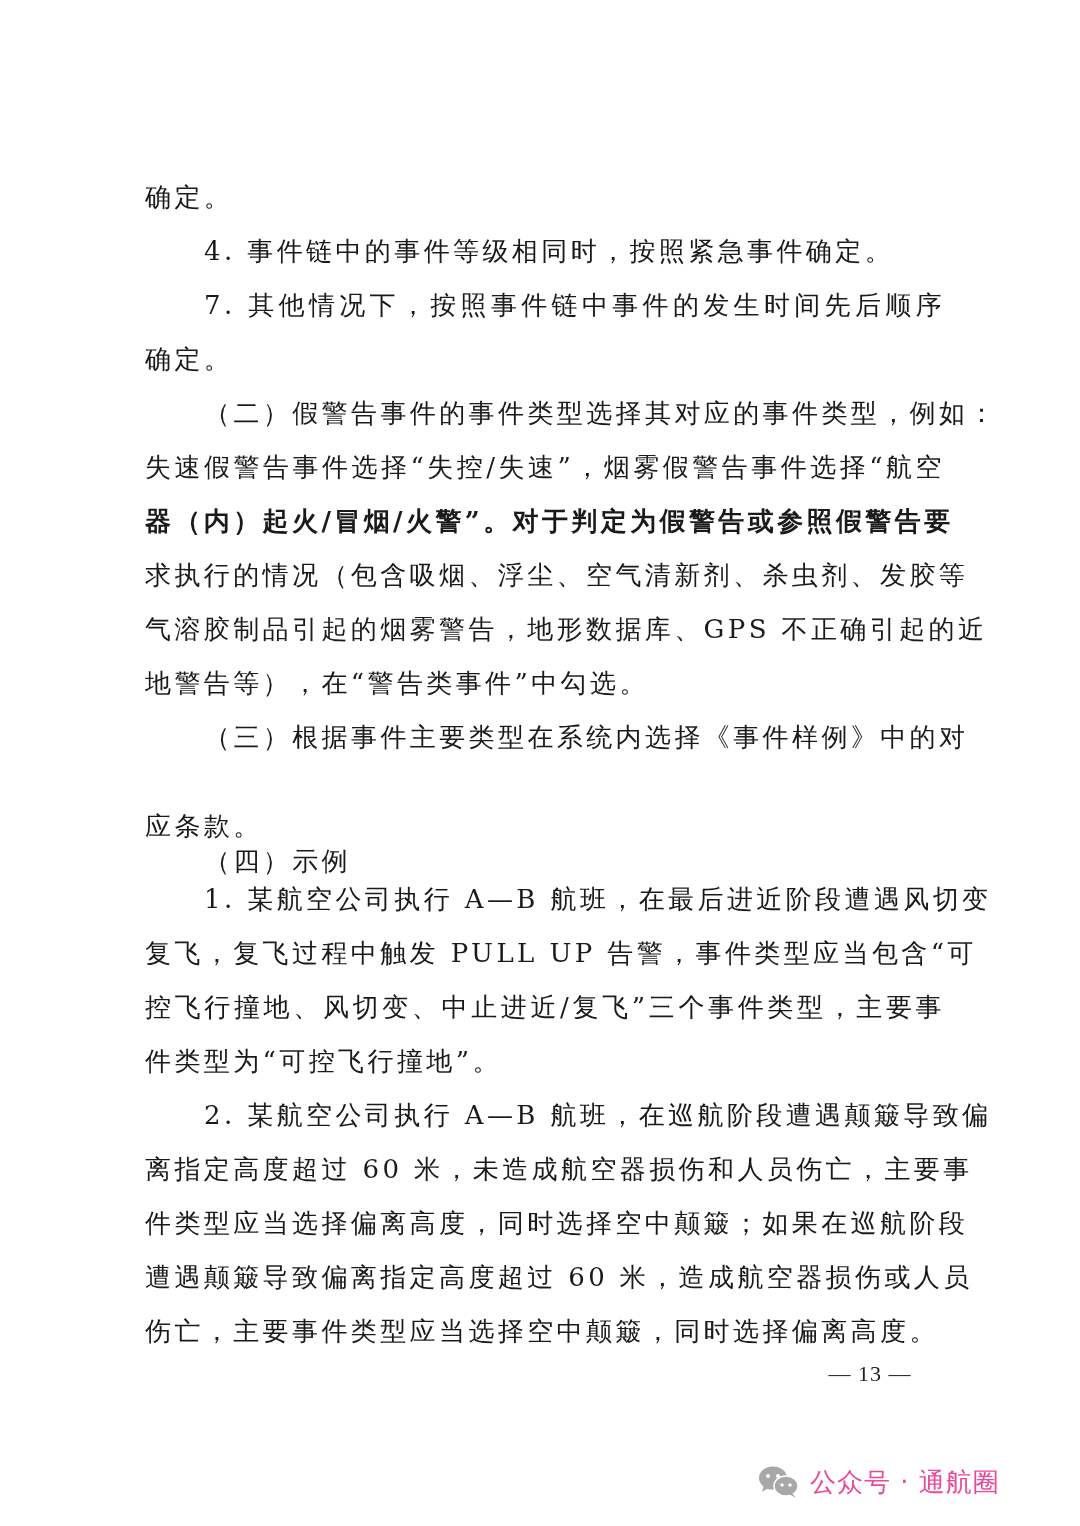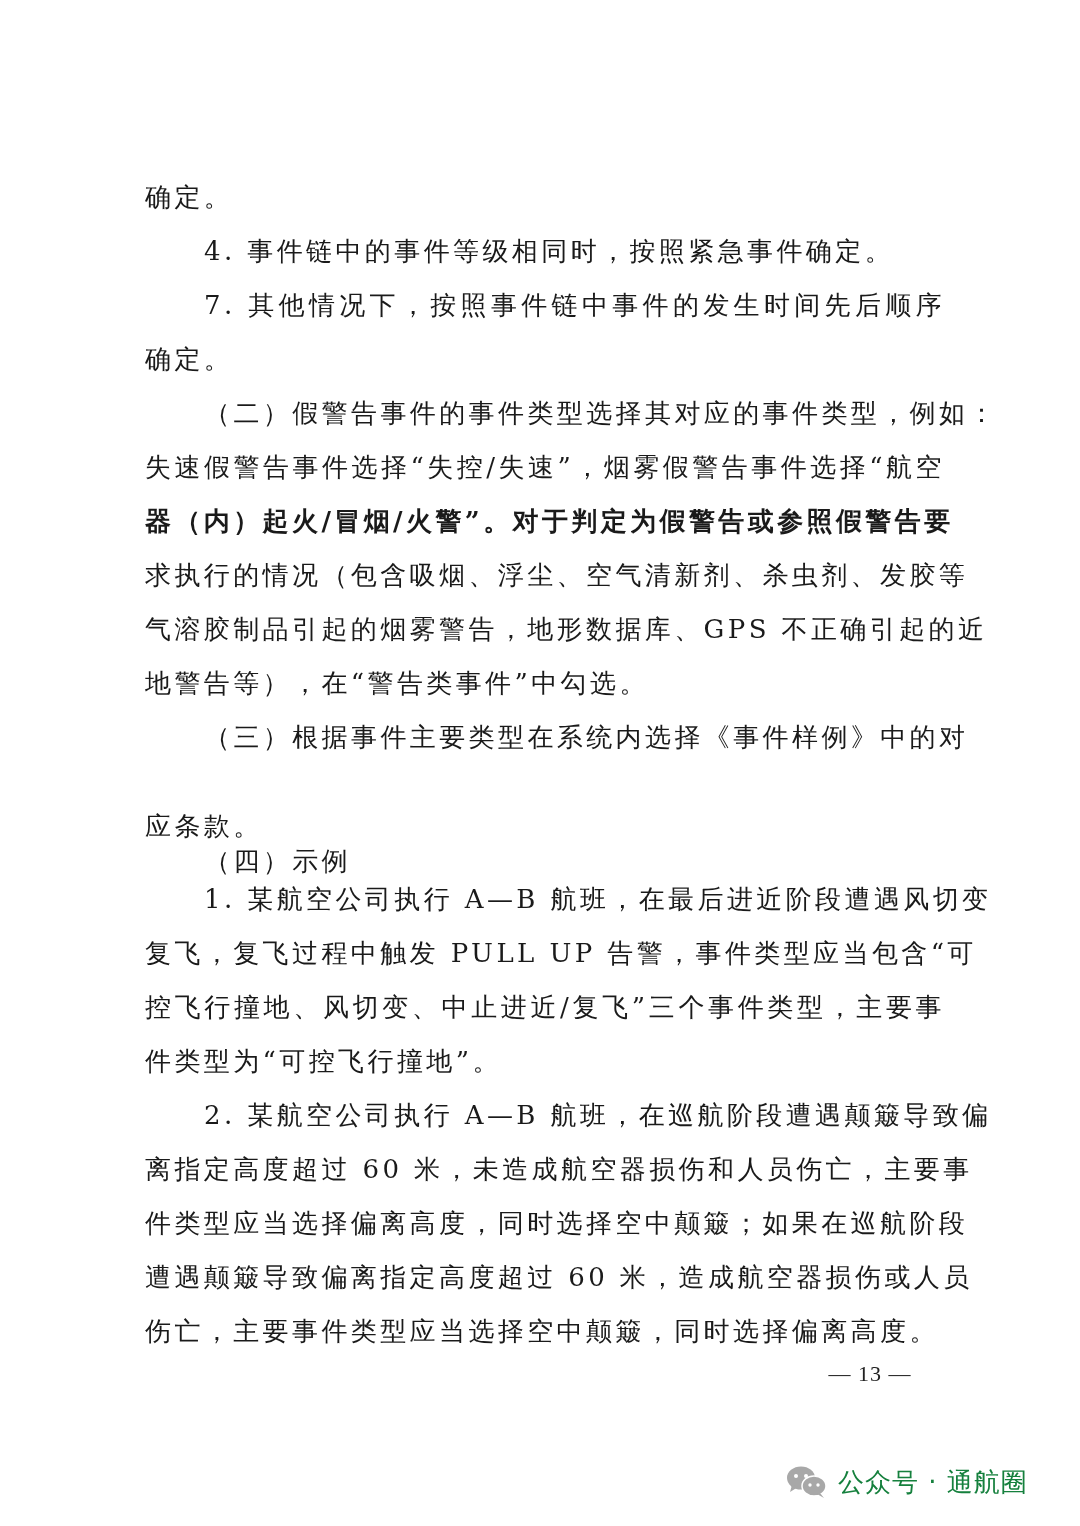--- a/index.html
+++ b/index.html
@@ -16,22 +16,22 @@
     text-align:justify; text-align-last:justify;
   }
   .line.indent { left:204px; width:741px; }
   .line.short { text-align-last:left; }
   .page-number {
     position:absolute; left:820px; top:1360px; width:100px;
     font-size:22px; line-height:28px; text-align:center; color:#222;
     font-family: "Liberation Serif", serif; letter-spacing:1px;
   }
   .watermark {
-    position:absolute; left:786px; top:1462px; height:40px;
-    display:flex; align-items:center; color:#15803d;
+    position:absolute; left:758px; top:1462px; height:40px;
+    display:flex; align-items:center; color:#ec4899;
     font-family: "DejaVu Sans", "Liberation Sans", sans-serif; font-size:26px; letter-spacing:1px;
   }
   .wechat-icon { width:42px; height:34px; margin-right:10px; position:relative; }
 </style>
 </head>
 <body>
 
 <div class="page">
   <div id="lines">
       <div class="line short" style="top: 180px;">确定。</div>

